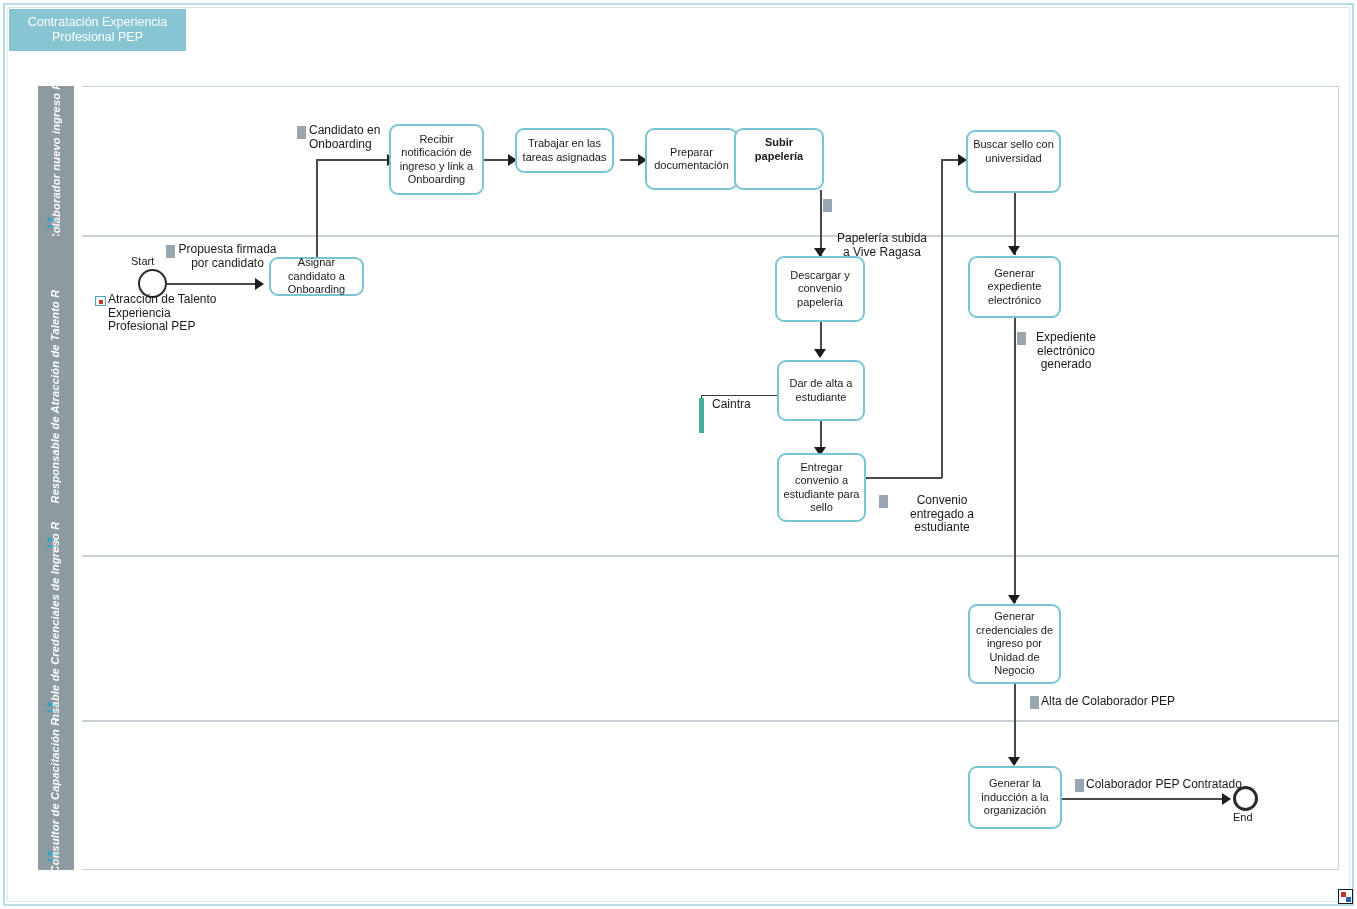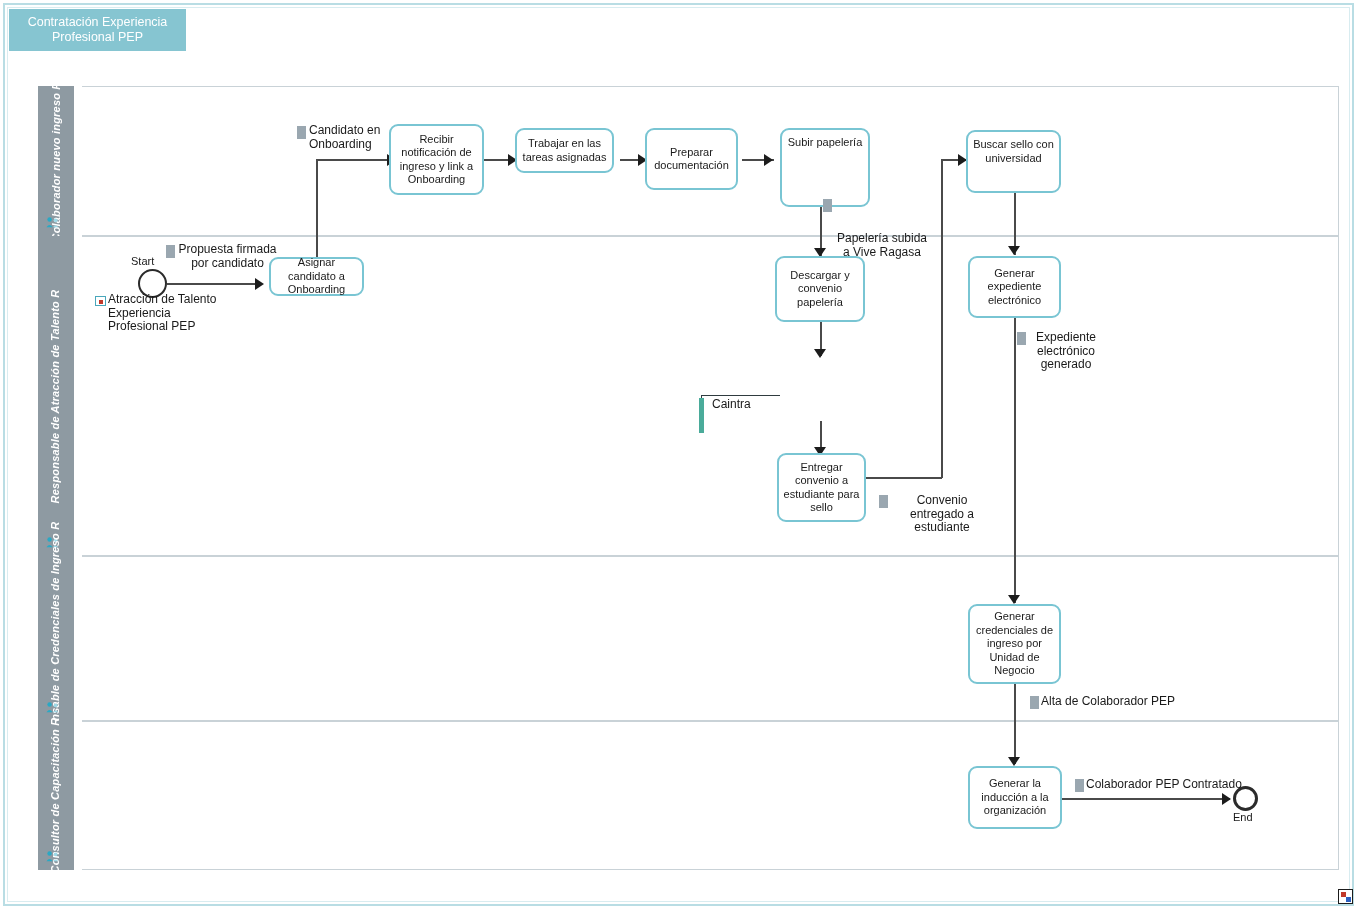--- a/index.html
+++ b/index.html
@@ -224,25 +224,26 @@
   <div class="event-label" style="left:131px;top:255px;">Start</div>
   <div class="link-icon" style="left:95px;top:296px;"></div>
   <div class="ann-text" style="left:108px;top:293px;width:120px;">Atracción de Talento Experiencia Profesional PEP</div>
 
   <div class="event end" style="left:1233px;top:786px;width:25px;height:25px;"></div>
   <div class="event-label" style="left:1233px;top:811px;">End</div>
 
   <div class="task" style="left:389px;top:124px;width:95px;height:71px;">Recibir notificación de ingreso y link a Onboarding</div>
   <div class="task" style="left:515px;top:128px;width:99px;height:45px;">Trabajar en las tareas asignadas</div>
   <div class="task" style="left:645px;top:128px;width:93px;height:62px;">Preparar documentación</div>
-  <div class="task top-align" style="left:780px;top:128px;width:90px;height:79px;">Subir papelería</div>
+  <div class="task top-align" style="left:734px;top:128px;width:90px;height:62px;font-weight:bold;">Subir papelería</div>
   <div class="task top-align" style="left:966px;top:130px;width:95px;height:63px;">Buscar sello con universidad</div>
 
   <div class="task" style="left:269px;top:257px;width:95px;height:39px;">Asignar candidato a Onboarding</div>
   <div class="task" style="left:775px;top:256px;width:90px;height:66px;">Descargar y convenio papelería</div>
+  <div class="task" style="left:777px;top:360px;width:88px;height:61px;">Dar de alta a estudiante</div>
   <div class="task" style="left:777px;top:453px;width:89px;height:69px;">Entregar convenio a estudiante para sello</div>
   <div class="task" style="left:968px;top:256px;width:93px;height:62px;">Generar expediente electrónico</div>
 
   <div class="task" style="left:968px;top:604px;width:93px;height:80px;">Generar credenciales de ingreso por Unidad de Negocio</div>
 
   <div class="task" style="left:968px;top:766px;width:94px;height:63px;">Generar la inducción a la organización</div>
 
   <div class="dmark" style="left:297px;top:126px;"></div>
   <div class="ann-text" style="left:309px;top:124px;width:82px;">Candidato en Onboarding</div>
 

